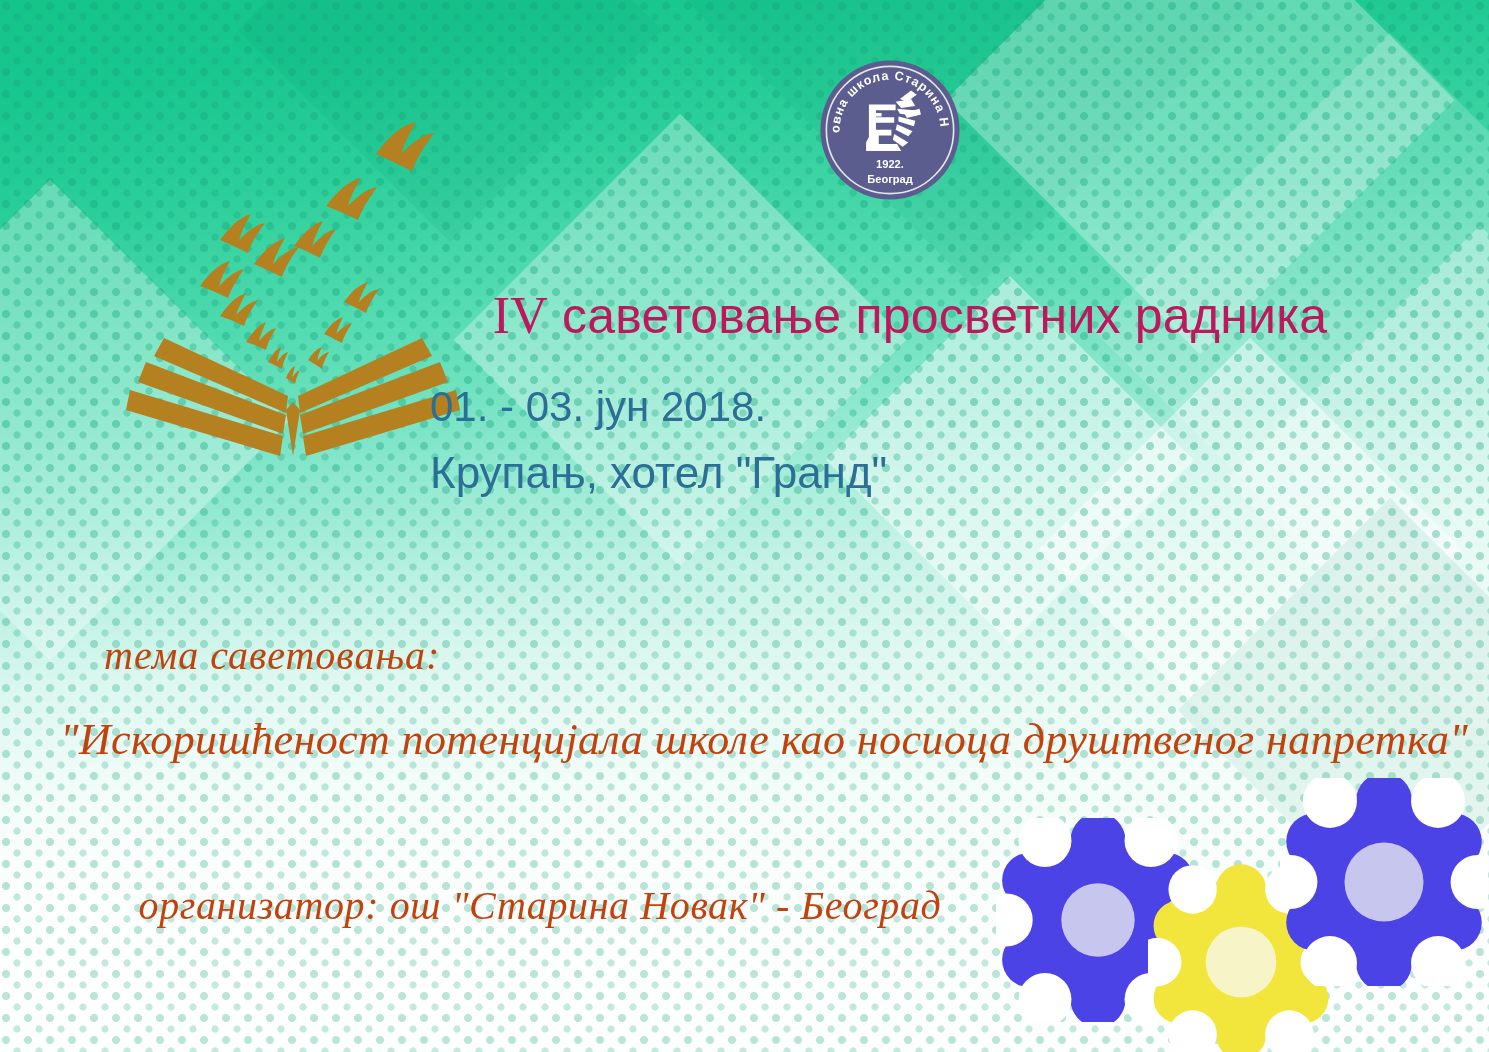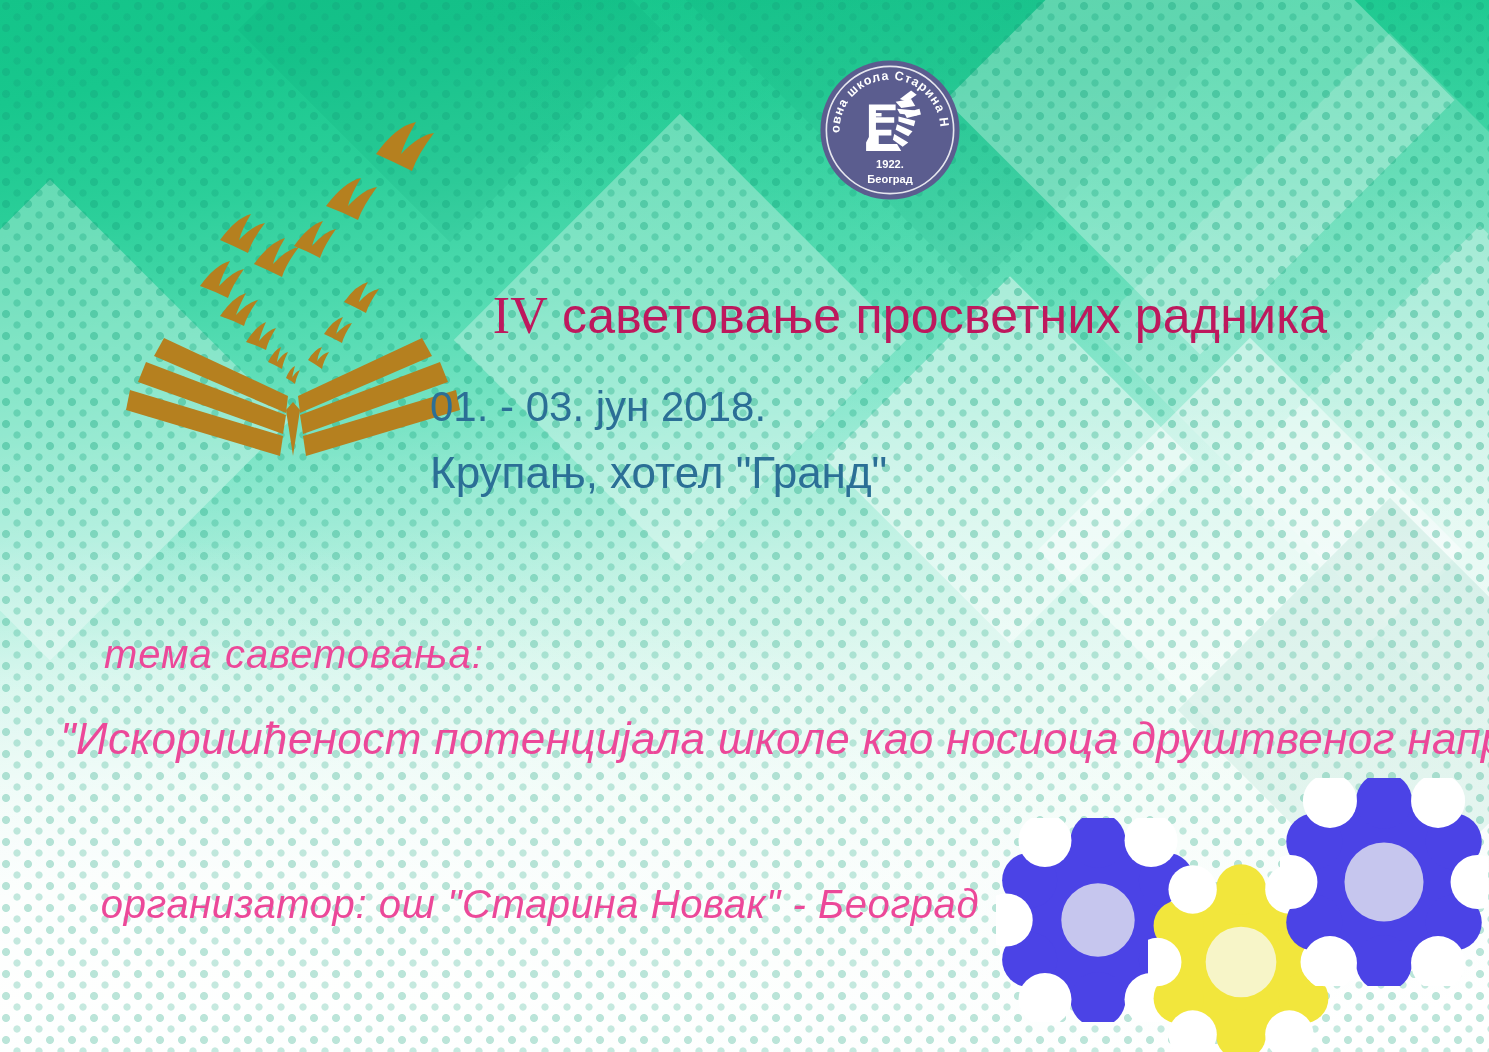--- a/index.html
+++ b/index.html
@@ -126,23 +126,23 @@
     text-align: left;
     color: #2b6f96;
     font-size: 42px;
     line-height: 1.55;
     font-family: "Liberation Sans", sans-serif;
   }
   .datebox .line2 { font-size: 44px; }
 
   
   .script {
-    font-family: Liberation Sans, sans-serif;
+    font-family: Liberation Serif, serif;
     font-style: italic;
-    color: #ec4899;
+    color: #c2410c;
     white-space: nowrap;
   }
   .theme-label {
     position: absolute;
     left: 104px;
     top: 632px;
     font-size: 40px;
     letter-spacing: 1px;
   }
   .theme-text {

